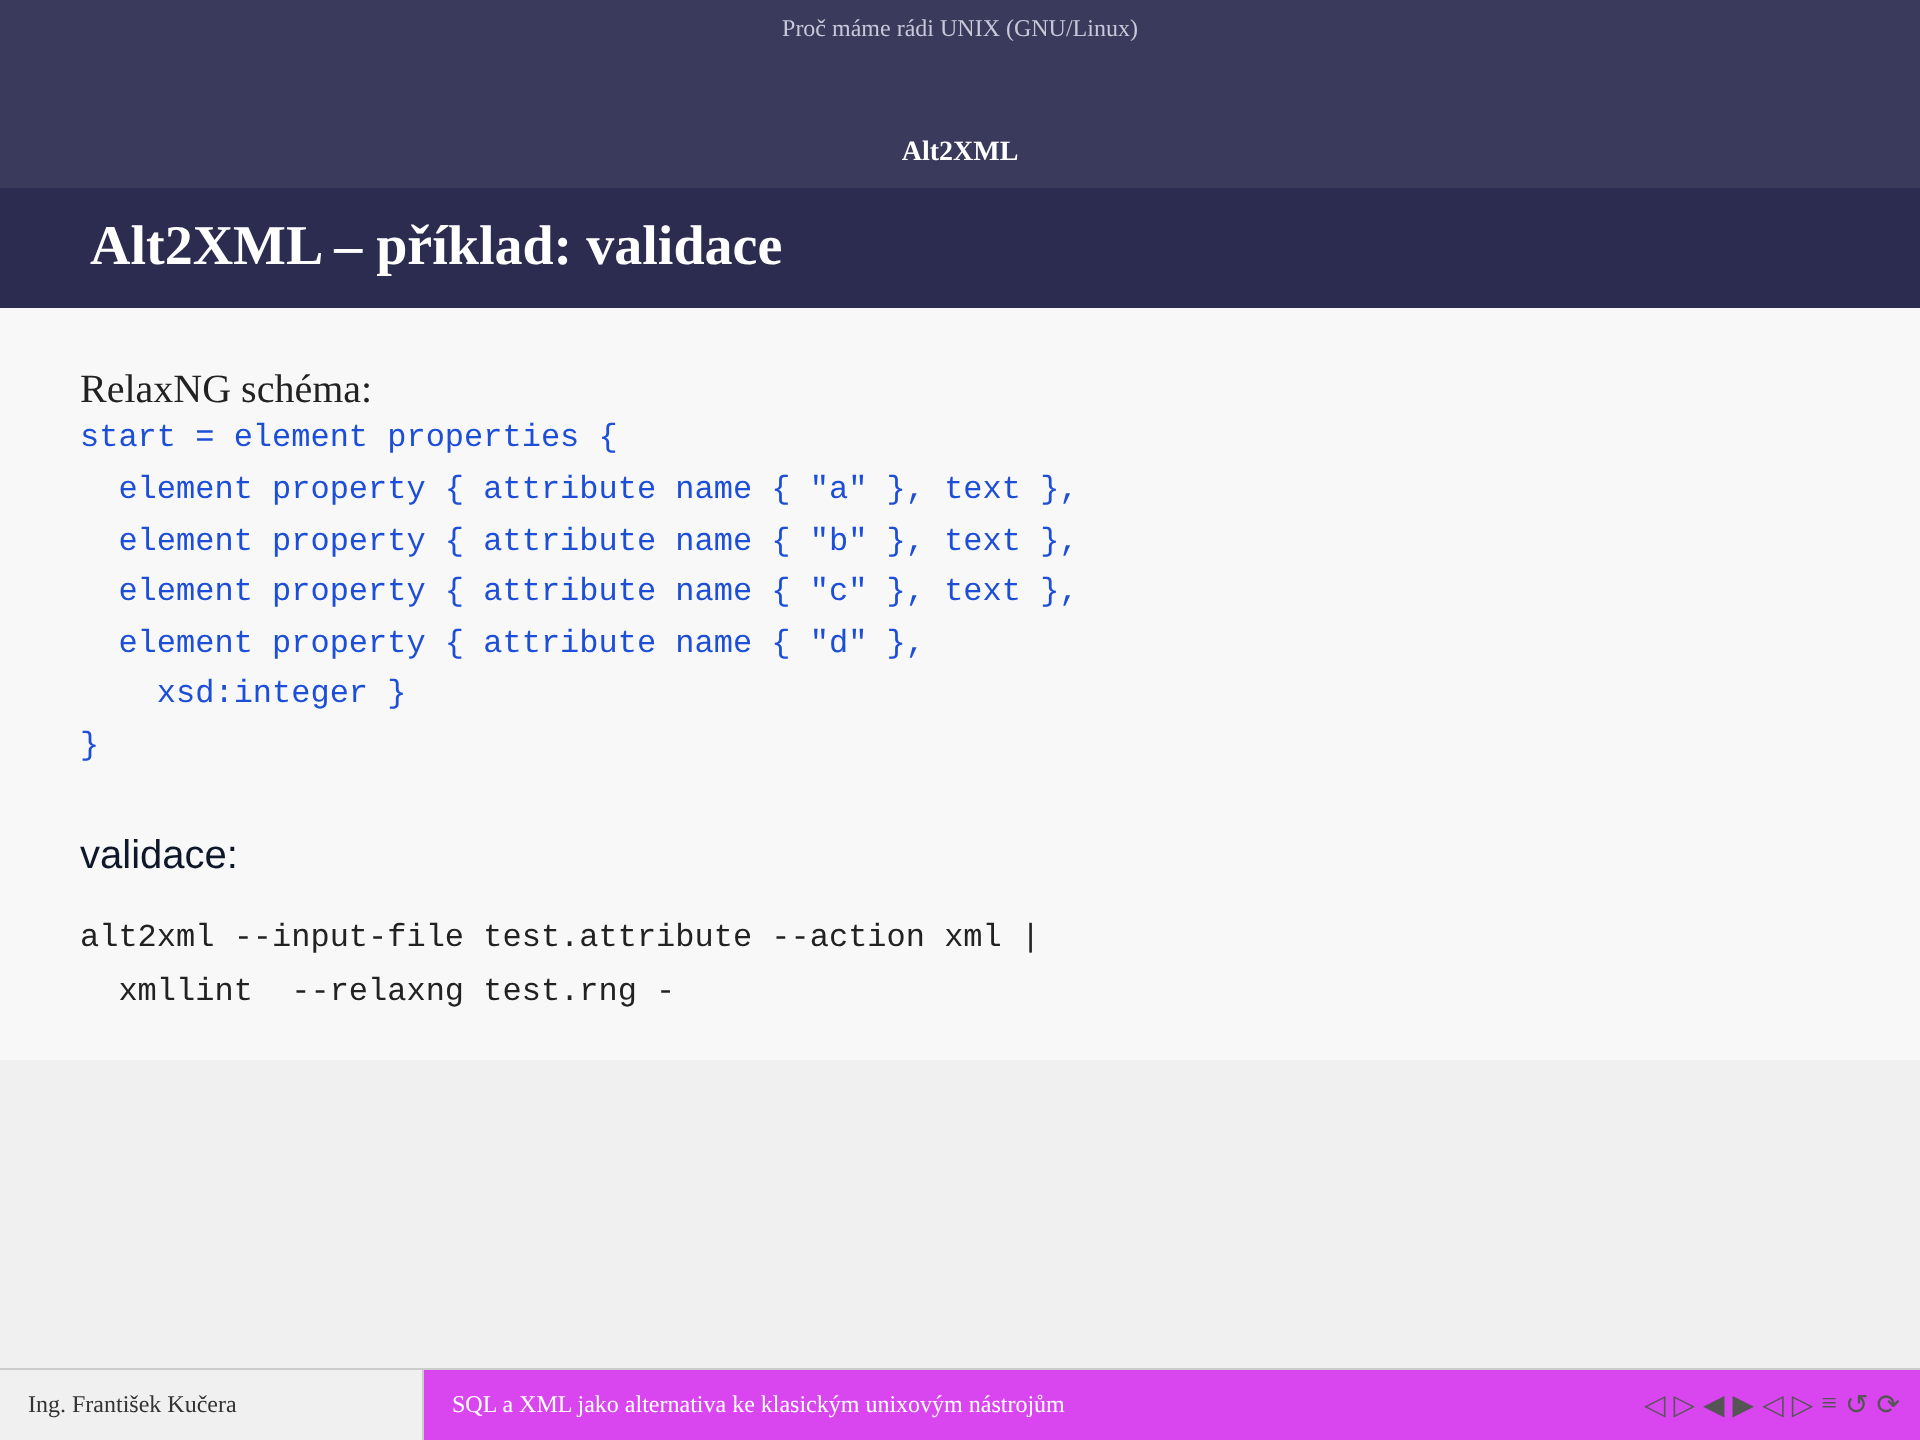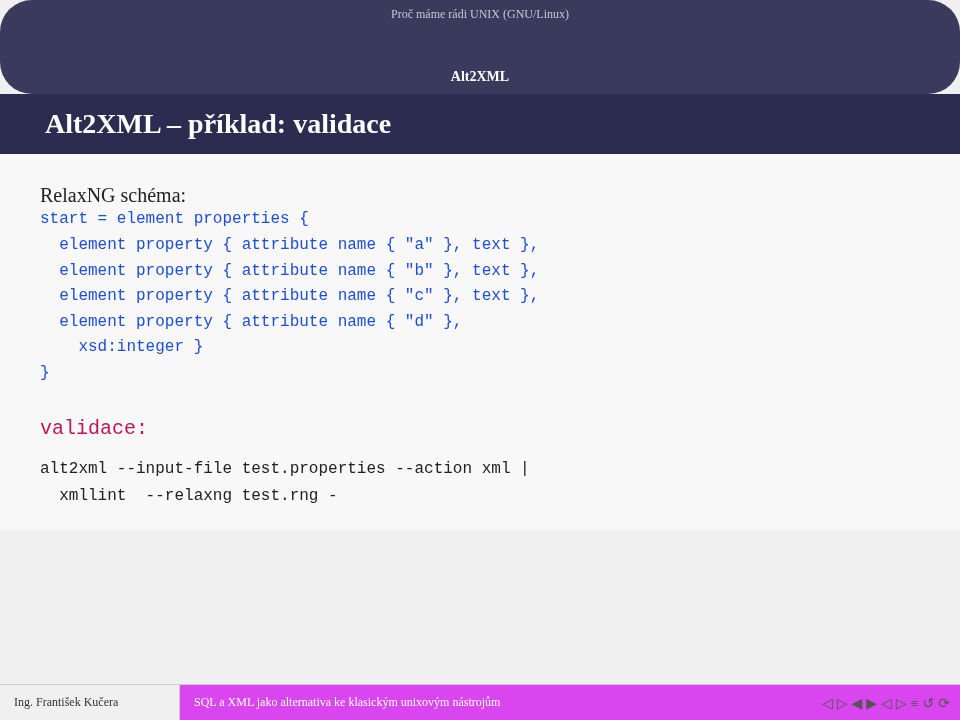--- a/index.html
+++ b/index.html
@@ -12,21 +12,20 @@
       overflow: hidden;
       position: relative;
     }
 
     
     .top-header {
       background: #3a3a5c;
       width: 100%;
       padding: 6px 20px 8px;
       text-align: center;
-      border-radius: 32px;
     }
 
     .top-header .subtitle {
       color: #c8c8d8;
       font-size: 12px;
       line-height: 1.4;
     }
 
     .top-header .title-main {
       color: #ffffff;
@@ -73,22 +72,22 @@
       font-family: 'Courier New', Courier, monospace;
       font-size: 16px;
       color: #1d4ed8;
       line-height: 1.6;
       white-space: pre;
       margin-bottom: 30px;
     }
 
     .validace-label {
       font-size: 20px;
-      font-family: Liberation Mono, monospace;
-      color: #be185d;
+      font-family: Liberation Sans, sans-serif;
+      color: #0f172a;
       margin-bottom: 16px;
     }
 
     .cmd-block {
       font-family: 'Courier New', Courier, monospace;
       font-size: 16px;
       color: #222;
       line-height: 1.7;
       white-space: pre;
     }
@@ -100,21 +99,21 @@
       left: 0;
       width: 100%;
       height: 36px;
       display: flex;
       align-items: center;
       border-top: 1px solid #ccc;
     }
 
     .footer-left {
       background: #f0f0f0;
-      width: 180px;
+      width: 212px;
       height: 100%;
       display: flex;
       align-items: center;
       padding: 0 14px;
       font-size: 12px;
       color: #333;
       border-right: 1px solid #ccc;
     }
 
     .footer-right {
@@ -163,21 +162,21 @@
   <div class="code-block">start = element properties {
   element property { attribute name { "a" }, text },
   element property { attribute name { "b" }, text },
   element property { attribute name { "c" }, text },
   element property { attribute name { "d" },
     xsd:integer }
 }</div>
 
   <div class="validace-label">validace:</div>
 
-  <div class="cmd-block">alt2xml --input-file test.properties --action xml |
+  <div class="cmd-block">alt2xml --input-file test.attribute --action xml |
   xmllint  --relaxng test.rng -</div>
 
 </div>
 
 <div class="footer">
   <div class="footer-left">Ing. František Kučera</div>
   <div class="footer-right">SQL a XML jako alternativa ke klasickým unixovým nástrojům</div>
 </div>
 
 <div class="nav-icons">

